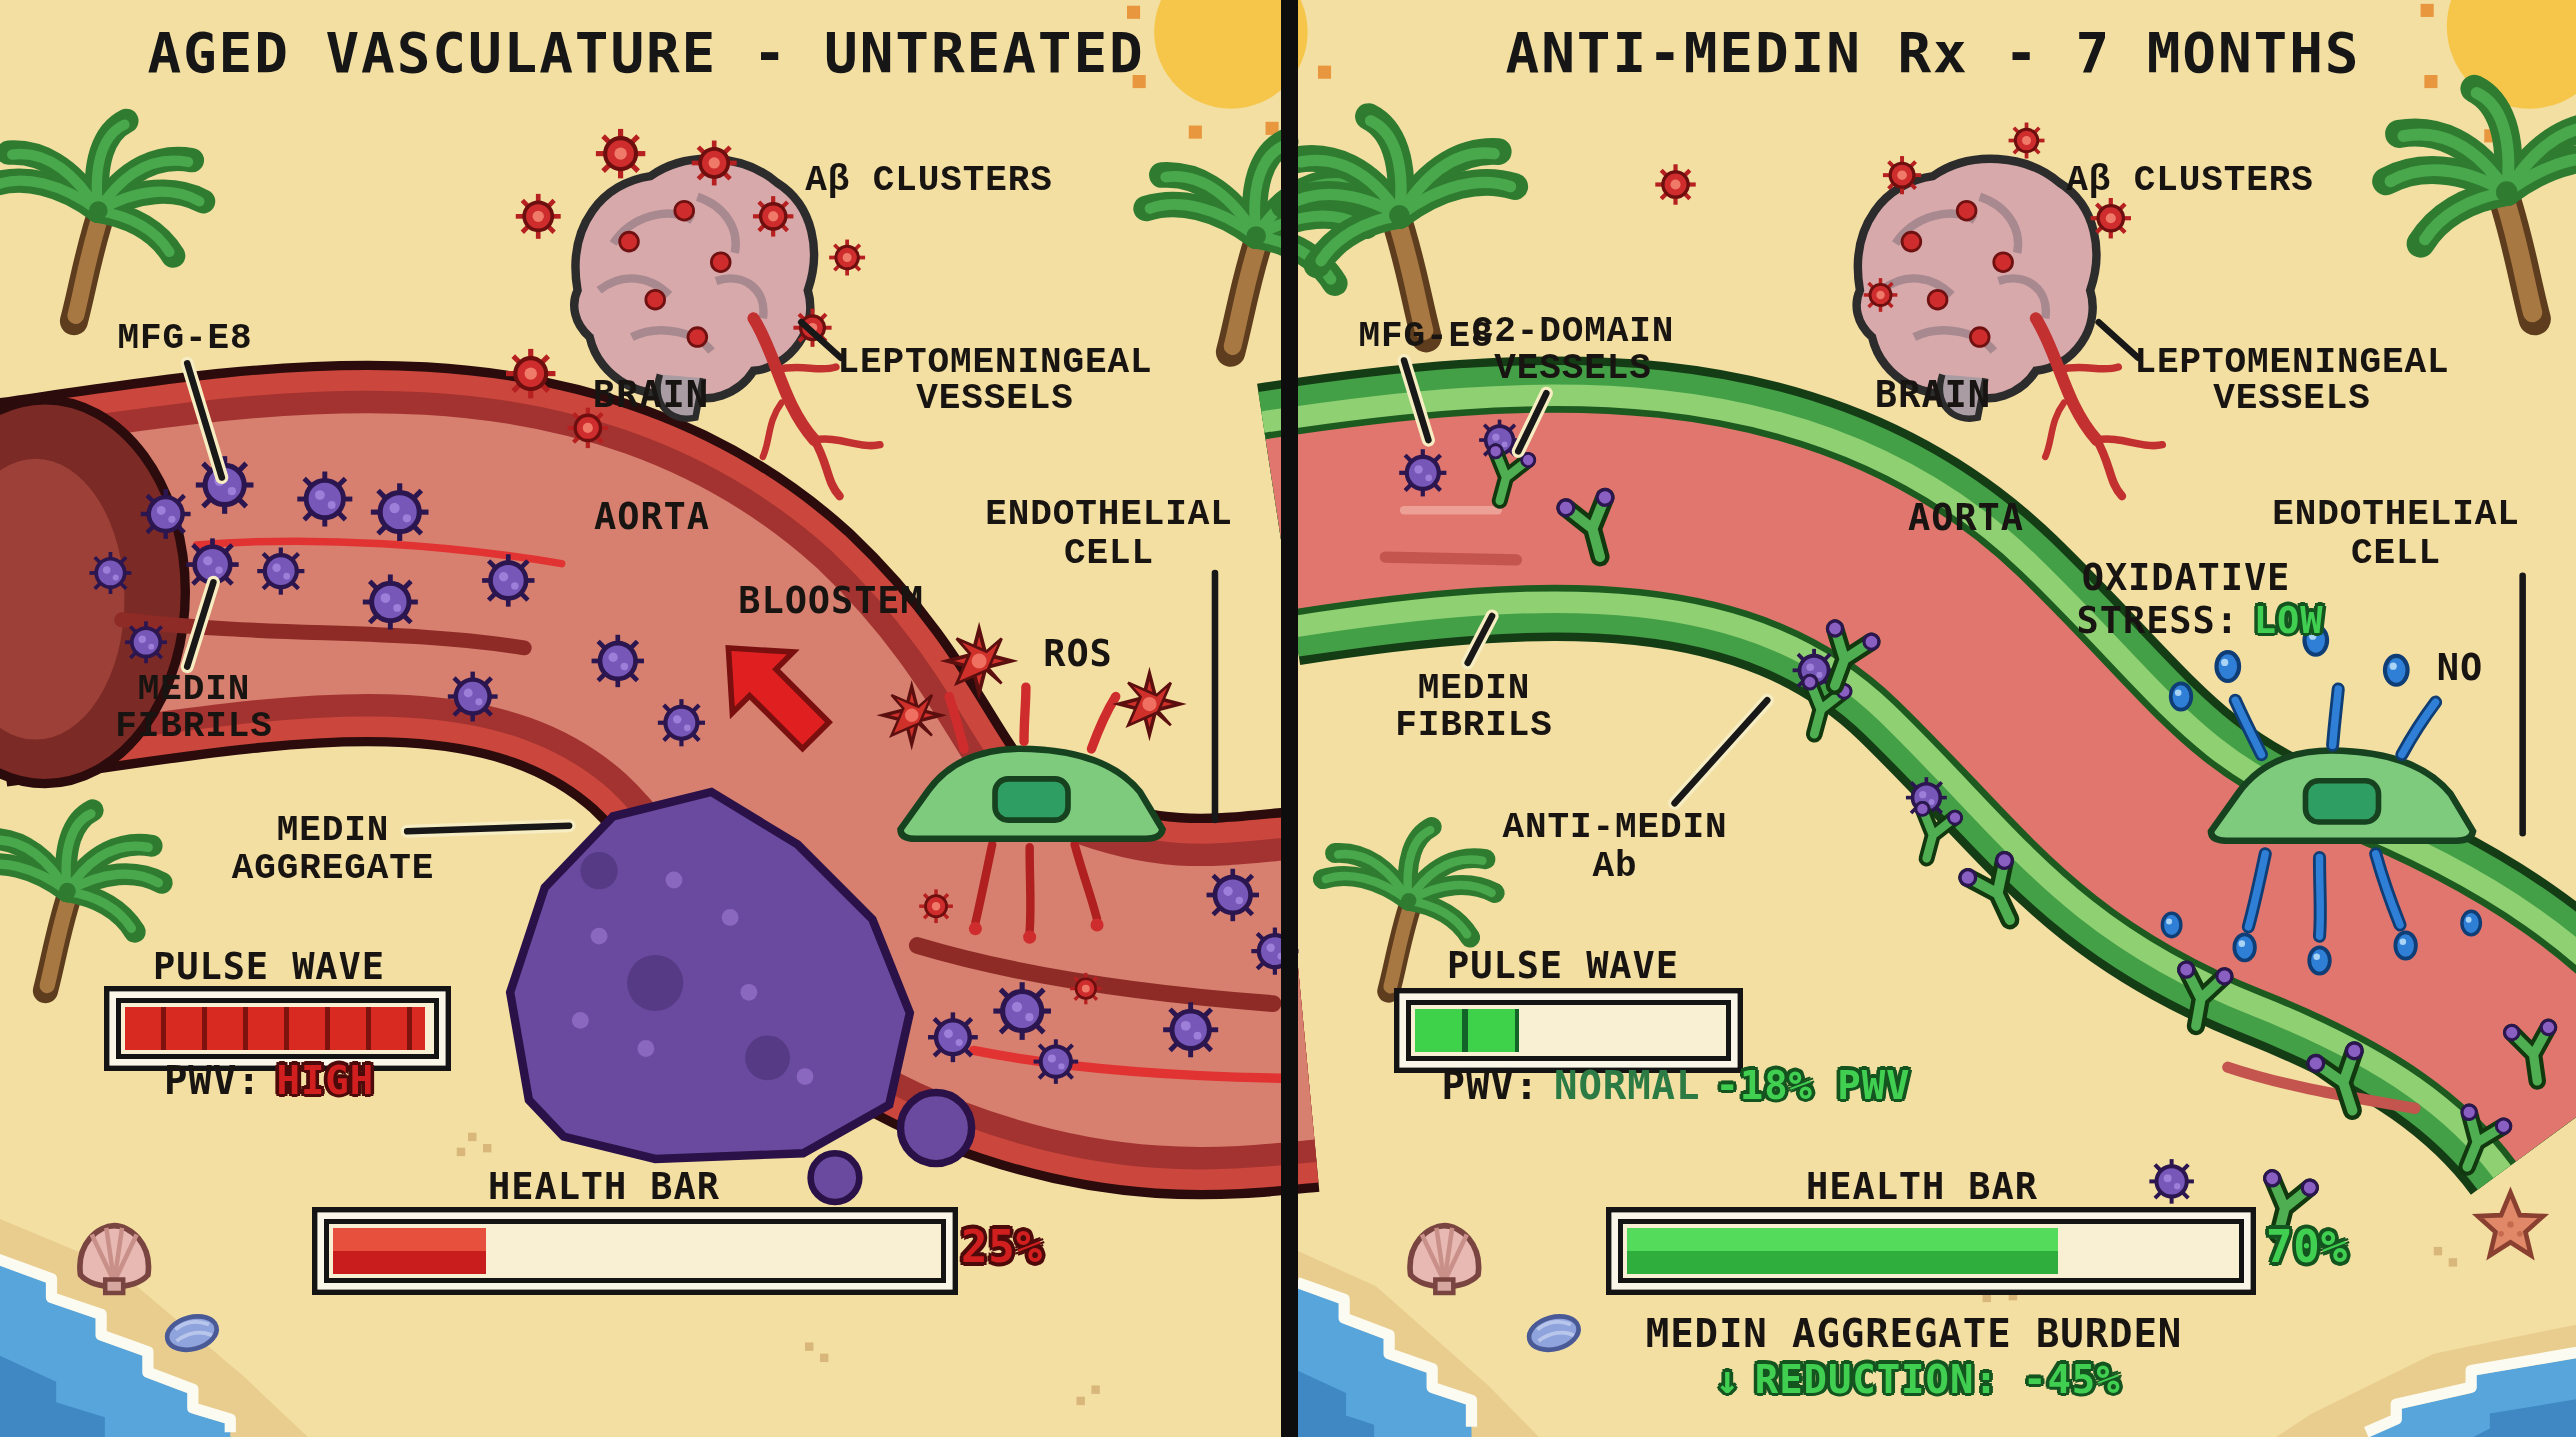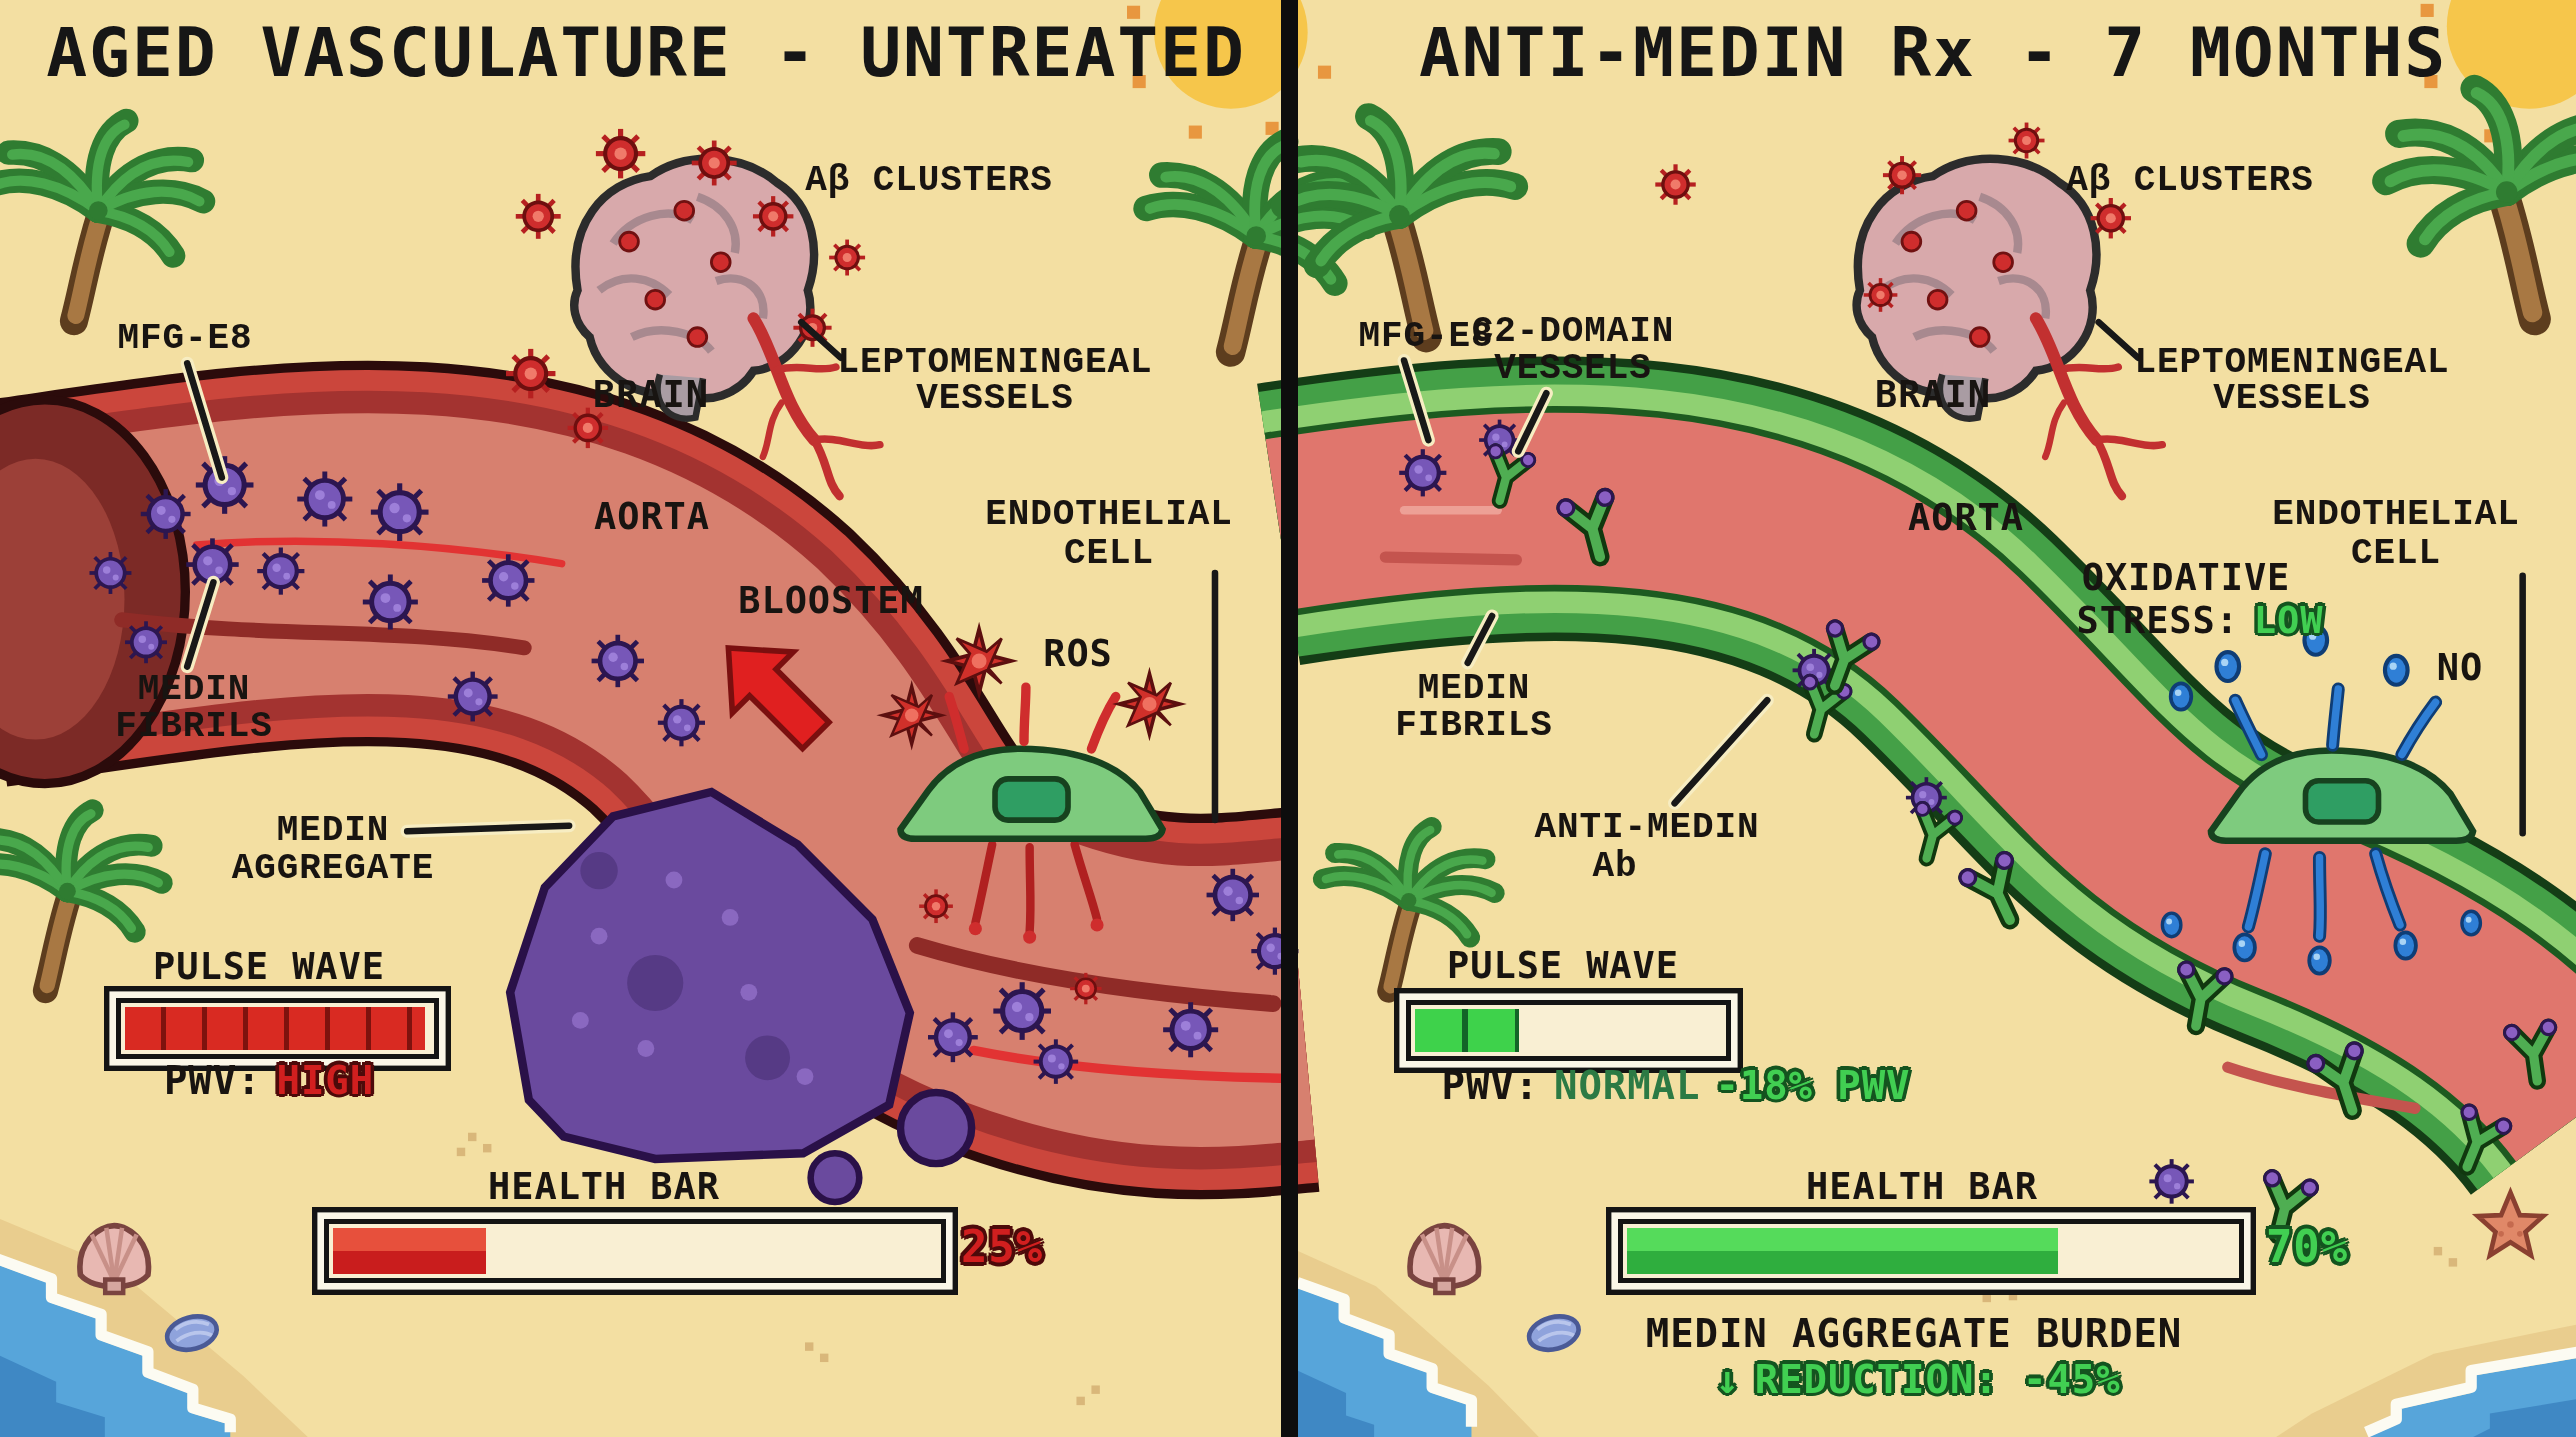--- a/index.html
+++ b/index.html
@@ -9,21 +9,21 @@
     font-family:"DejaVu Sans Mono","Liberation Mono",monospace;
     color:#181411;
   }
   svg.art{position:absolute;left:0;top:0;width:2576px;height:1438px;}
   .divider{position:absolute;left:1281px;top:0;width:17px;height:1438px;background:#0d0d0d;}
   .lbl{
     position:absolute;transform:translate(-50%,-50%);
     font-weight:bold;white-space:pre;text-align:center;line-height:1.05;
     letter-spacing:0.9px;
   }
-  .title{font-size:68px;letter-spacing:1.9px;color:#161616;}
+  .title{font-size:56px;letter-spacing:1.9px;color:#161616;}
   .f38{font-size:36px;font-family:Liberation Mono, monospace;} .f40{font-size:37px;} .f42{font-size:39px;text-align:center;} .f46{font-size:44px;}
   .tx-red-out{color:#d11f1f;text-shadow:-3.7px 0 #4d0a0a,3.7px 0 #4d0a0a,0 -3.7px #4d0a0a,0 3.7px #4d0a0a,-2.8px -2.8px #4d0a0a,2.8px 2.8px #4d0a0a,-2.8px 2.8px #4d0a0a,2.8px -2.8px #4d0a0a;}
   .tx-green-out{color:#41cf52;text-shadow:-3.7px 0 #14541f,3.7px 0 #14541f,0 -3.7px #14541f,0 3.7px #14541f,-2.8px -2.8px #14541f,2.8px 2.8px #14541f,-2.8px 2.8px #14541f,2.8px -2.8px #14541f;}
   .tx-green-dark{color:#2c7a44;}
   .sp{margin-left:15px;}
   .bar{position:absolute;background:#f9efd3;border:5.6px solid #141414;
        box-shadow:0 0 0 6.6px #fbf7e8,0 0 0 12px #141414;}
   .bar .fill{position:absolute;left:3.7px;top:3.7px;bottom:3.7px;}
   .pulse-red .fill{width:96%;background:repeating-linear-gradient(90deg,#d92a22 0 36px,#7e120e 36px 41px);}
   .pulse-green .fill{width:33%;background:repeating-linear-gradient(90deg,#3ed24b 0 47px,#136428 47px 53px);}
@@ -447,21 +447,21 @@
 <div class="lbl title" style="left:1933px;top:53px;">ANTI-MEDIN Rx - 7 MONTHS</div>
 <div class="lbl f38" style="left:2190px;top:181px;">Aβ CLUSTERS</div>
 <div class="lbl f40" style="left:1933px;top:395px;">BRAIN</div>
 <div class="lbl f38" style="left:2292px;top:363px;">LEPTOMENINGEAL</div>
 <div class="lbl f38" style="left:2292px;top:399px;">VESSELS</div>
 <div class="lbl f38" style="left:1426px;top:337px;">MFG-E8</div>
 <div class="lbl f38" style="left:1573px;top:332px;">C2-DOMAIN</div>
 <div class="lbl f38" style="left:1573px;top:369px;">VESSELS</div>
 <div class="lbl f38" style="left:1474px;top:689px;">MEDIN</div>
 <div class="lbl f38" style="left:1474px;top:726px;">FIBRILS</div>
-<div class="lbl f38" style="left:1615px;top:828px;margin-left:32px;">ANTI-MEDIN</div>
+<div class="lbl f38" style="left:1615px;top:828px;">ANTI-MEDIN</div>
 <div class="lbl f38" style="left:1615px;top:867px;text-align:center;">Ab</div>
 <div class="lbl f40" style="left:1966px;top:518px;">AORTA</div>
 <div class="lbl f40" style="left:2186px;top:578px;">OXIDATIVE</div>
 <div class="lbl f40" style="left:2200px;top:621px;"><span>STRESS:</span><span class="sp tx-green-out">LOW</span></div>
 <div class="lbl f40" style="left:2460px;top:668px;">NO</div>
 <div class="lbl f38" style="left:2396px;top:515px;">ENDOTHELIAL</div>
 <div class="lbl f38" style="left:2396px;top:554px;">CELL</div>
 
 <div class="lbl f40" style="left:1563px;top:966px;">PULSE WAVE</div>
 <div class="bar pulse-green" style="left:1406px;top:1000px;width:315px;height:51px;">

